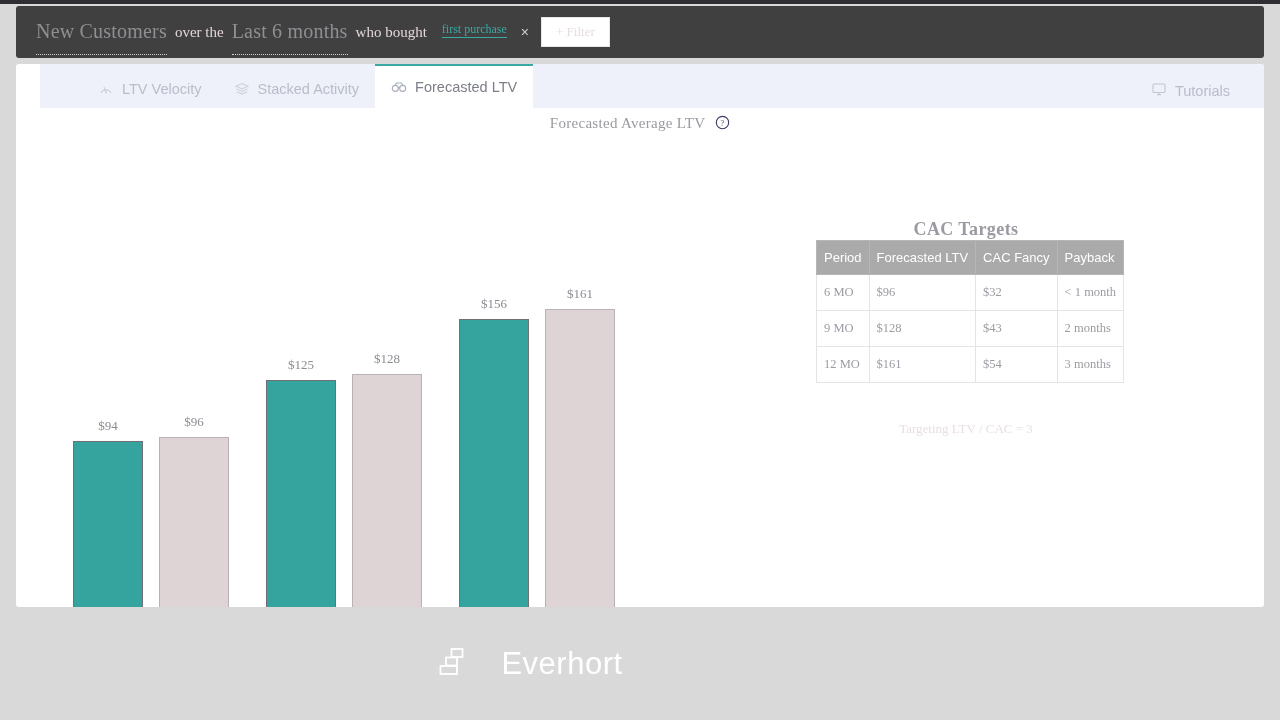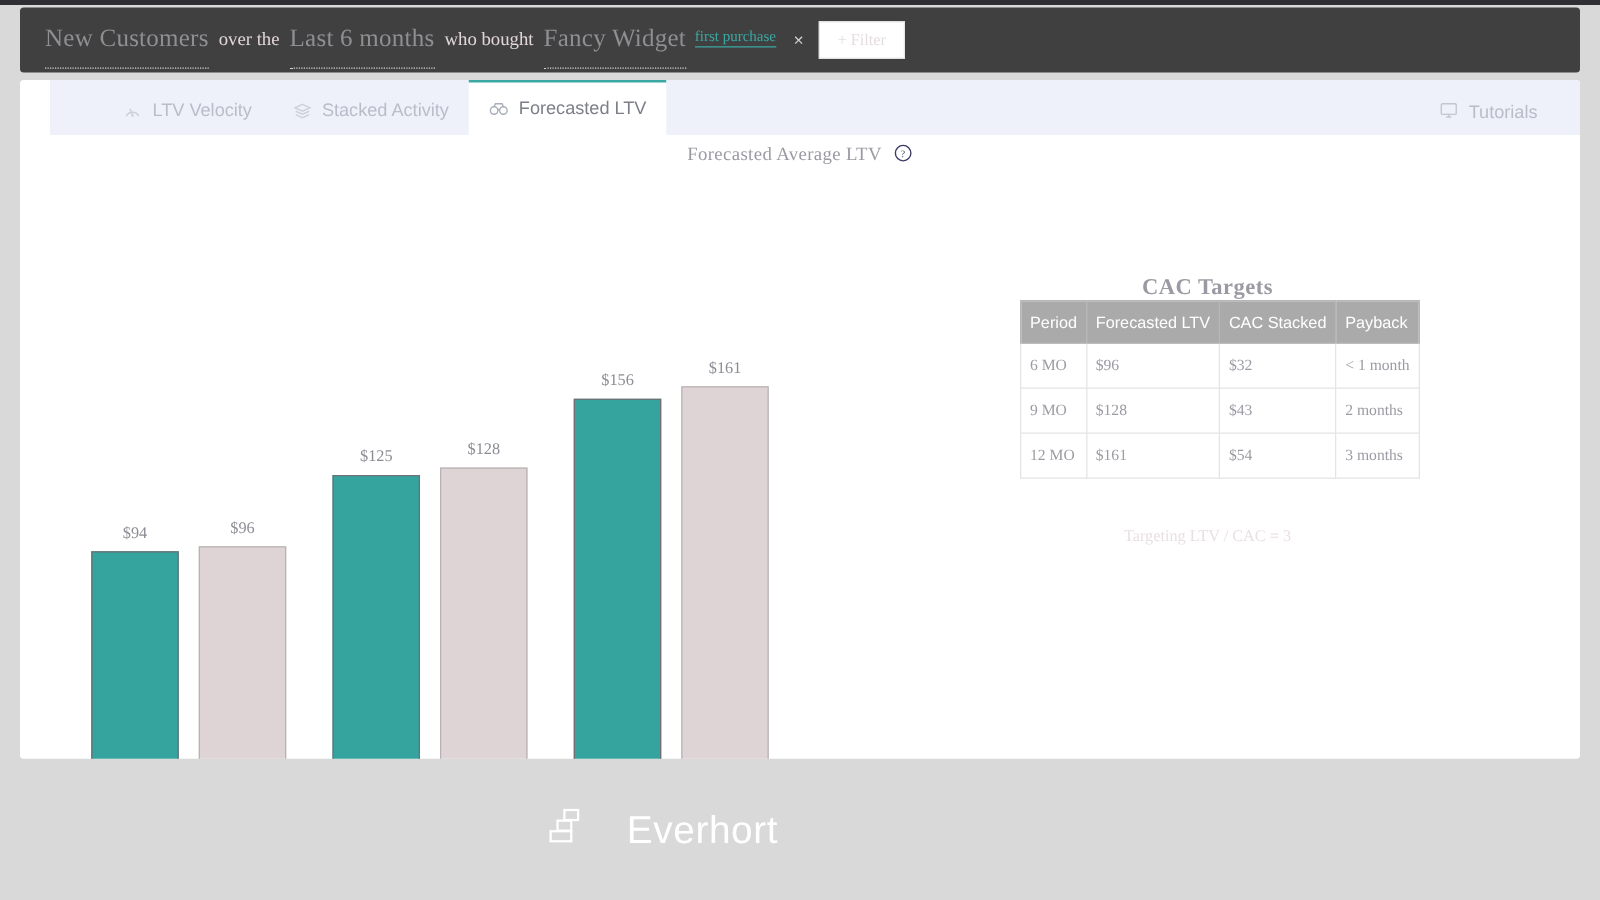--- a/index.html
+++ b/index.html
@@ -112,21 +112,20 @@
 </head>
 <body>
 
 <div class="top-strip"></div>
 
 <div class="query-card">
   <span class="q-seg q-strong q-underline">New Customers</span>
   <span class="q-seg q-weak">over the</span>
   <span class="q-seg q-strong q-underline">Last 6 months</span>
   <span class="q-seg q-weak">who bought</span>
-  <span class="q-seg q-strong q-underline">Fancy Widget</span>
   <span class="q-badge">first purchase</span>
   <span class="q-x">×</span>
   <span class="filter-btn">+ Filter</span>
 </div>
 
 <div class="panel">
 
   <div class="tabstrip">
 
     <div class="tab">
@@ -219,21 +218,21 @@
 
   </div>
 
   <div class="cac">
     <div class="cac-title">CAC Targets</div>
     <table class="cac-table">
       <thead>
         <tr>
           <th>Period</th>
           <th>Forecasted LTV</th>
-          <th>CAC Stacked</th>
+          <th>CAC Fancy</th>
           <th>Payback</th>
         </tr>
       </thead>
       <tbody>
         <tr>
           <td>6 MO</td>
           <td>$96</td>
           <td>$32</td>
           <td>&lt; 1 month</td>
         </tr>

